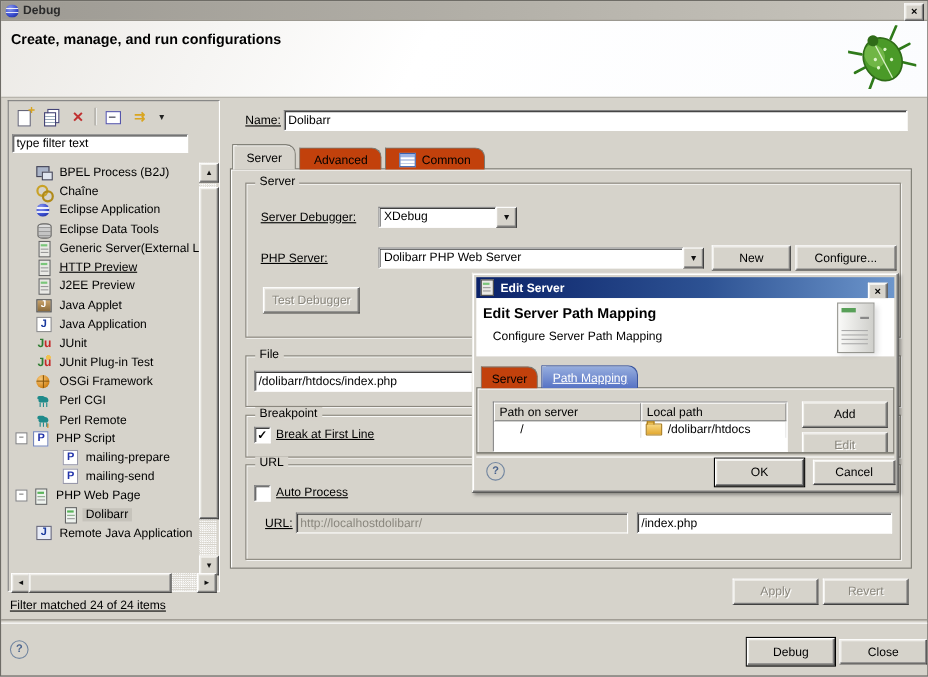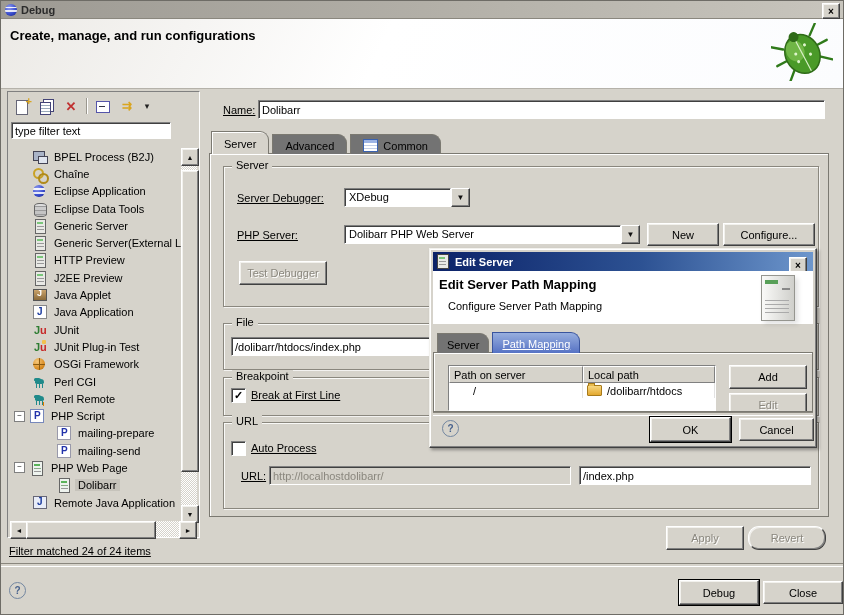--- a/index.html
+++ b/index.html
@@ -96,21 +96,21 @@
      linear-gradient(#9db4e4,#9db4e4) 0 0/13px 3px no-repeat,
      repeating-linear-gradient(180deg,transparent 0 2px,#c3cfe8 2px 3px),#fff;margin-right:5px;flex:none;}
   
   .sb{position:absolute;background:repeating-conic-gradient(#ffffff 0 25%,#d6d3cb 0 50%) 0 0/2px 2px;}
   .sbtn{position:absolute;display:flex;align-items:center;justify-content:center;font-size:7px;color:#111;}
   .sthumb{position:absolute;}
   #status{position:absolute;left:8px;top:544px;}
   
   #namefield{left:257px;top:99px;width:559px;height:15px;}
   #tabrow{position:absolute;left:210px;top:131px;height:22px;display:flex;align-items:flex-end;z-index:2;}
-  .ctab{height:17px;padding:2px 12px 0;background:#737373;border:1px solid #7b7971;border-bottom:none;border-top-right-radius:9px;margin-right:3px;display:flex;align-items:center;}
+  .ctab{height:17px;padding:2px 12px 0;background:#c2410c;border:1px solid #7b7971;border-bottom:none;border-top-right-radius:9px;margin-right:3px;display:flex;align-items:center;}
   .ctab.active{height:20px;background:#d6d3cb;box-shadow:inset 1px 1px 0 #fff;}
   #contentframe{position:absolute;left:208px;top:152px;width:620px;height:364px;border:1px solid #7b7971;box-shadow:inset 1px 1px 0 #fff;background:#d6d3cb;box-sizing:border-box;}
   
   #dlg{position:absolute;left:428px;top:247px;width:388px;height:200px;background:#d6d3cb;border:1px solid;border-color:#f2f1ed #404040 #404040 #f2f1ed;box-shadow:inset -1px -1px 0 #808080,inset 1px 1px 0 #fff,2px 2px 3px rgba(0,0,0,.35);z-index:10;box-sizing:border-box;}
   #dlgtitle{position:absolute;left:3px;top:3px;width:380px;height:19px;background:linear-gradient(90deg,#0b2268,#2d5293 55%,#6d96cc);display:flex;align-items:center;padding-left:4px;box-sizing:border-box;}
   #dlgtitle .ttl{color:#fff;font-weight:bold;margin-left:6px;}
   .mini-server{width:10px;height:13px;border:1px solid #444;background:
      linear-gradient(#7ac67a,#7ac67a) 1px 2px/6px 2px no-repeat,
      linear-gradient(#999,#999) 1px 6px/7px 1px no-repeat,
      linear-gradient(#999,#999) 1px 9px/7px 1px no-repeat,#e9e9e5;}
@@ -197,27 +197,23 @@
         <div class="trow" style="padding-left: 22px;">
           <span class="ico i-eclipse"></span>
           <span class="tlabel">Eclipse Application</span>
         </div>
         <div class="trow" style="padding-left: 22px;">
           <span class="ico i-db"></span>
           <span class="tlabel">Eclipse Data Tools</span>
         </div>
         <div class="trow" style="padding-left: 22px;">
           <span class="ico i-server"></span>
-          <span class="tlabel">Generic Server</span>
-        </div>
-        <div class="trow" style="padding-left: 22px;">
-          <span class="ico i-server"></span>
           <span class="tlabel">Generic Server(External La</span>
         </div>
-        <div class="trow" style="padding-left: 22px;">
+        <div class="trow" style="padding-left: 22px; text-decoration: underline;">
           <span class="ico i-server"></span>
           <span class="tlabel">HTTP Preview</span>
         </div>
         <div class="trow" style="padding-left: 22px;">
           <span class="ico i-server"></span>
           <span class="tlabel">J2EE Preview</span>
         </div>
         <div class="trow" style="padding-left: 22px;">
           <span class="ico i-applet"></span>
           <span class="tlabel">Java Applet</span>
@@ -334,21 +330,21 @@
   <div class="group" style="left:222px;top:421px;width:594px;height:85px;">
     <span class="legend">URL</span>
   </div>
   <span class="chk" style="left:230px;top:440px;"></span>
   <span class="lbl" style="left:250px;top:441px;">Auto Process</span>
   <span class="lbl" style="left:240px;top:469px;">URL:</span>
   <input class="inp disabled" style="left: 268px; top: 465px; width: 294px; height: 15px;" disabled="" value="http://localhostdolibarr/">
   <input class="inp" style="left: 578px; top: 465px; width: 224px; height: 15px;" value="/index.php">
 
   <div class="btn raised disabled" style="left:665px;top:525px;width:76px;height:22px;">Apply</div>
-  <div class="btn raised disabled" style="left:747px;top:525px;width:76px;height:22px;border-radius:11px;">Revert</div>
+  <div class="btn raised disabled" style="left:747px;top:525px;width:76px;height:22px;">Revert</div>
 
   <div class="sep-etch" style="left:0px;top:562px;width:844px;"></div>
   <span class="helpc" style="left:8px;top:581px;">?</span>
   <div class="btn raised default" style="left:678px;top:579px;width:78px;height:23px;">Debug</div>
   <div class="btn raised" style="left:762px;top:580px;width:78px;height:21px;">Close</div>
 
   <div id="dlg">
     <div id="dlgtitle">
       <span class="mini-server"></span>
       <span class="ttl">Edit Server</span>

